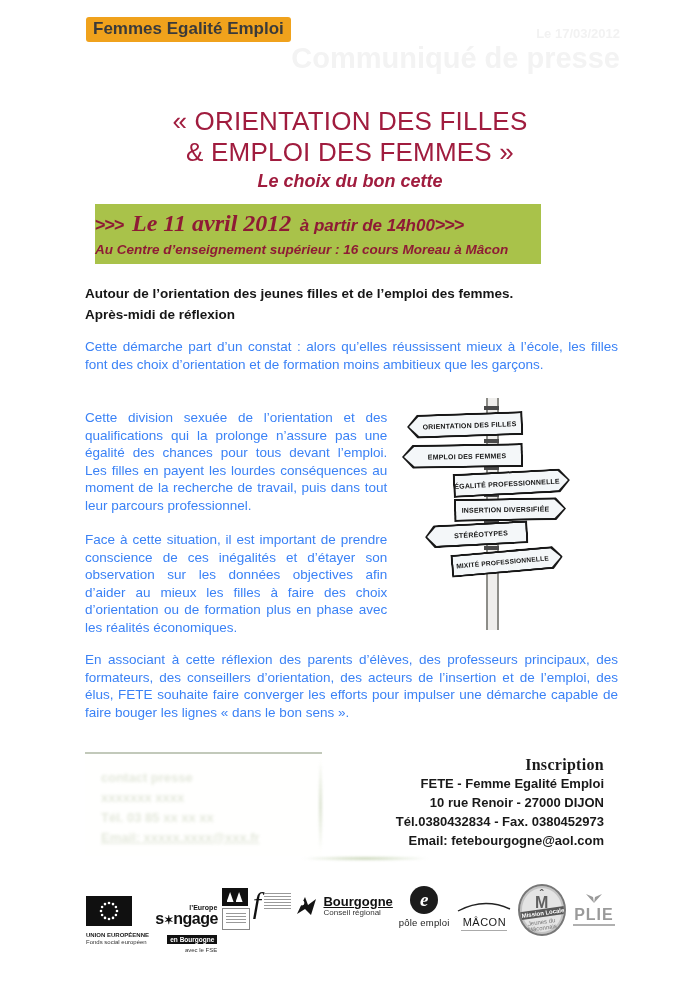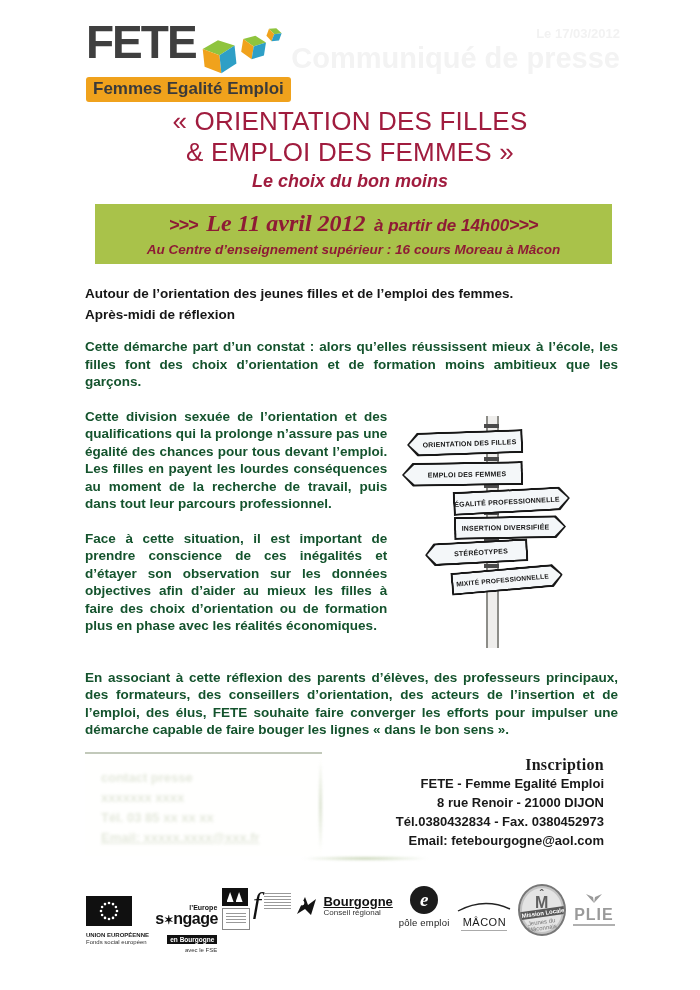--- a/index.html
+++ b/index.html
@@ -16,34 +16,34 @@
   .header-right{position:absolute;right:80px;top:26px;text-align:right;color:#f2f2f2;}
   .header-date{font-size:13px;font-weight:700;}
   .header-doctype{font-size:29px;font-weight:700;margin-top:1px;color:#f3f3f3;letter-spacing:0;}
 
   
   .title-block{position:absolute;left:0;top:106px;width:700px;text-align:center;color:#a01c3e;}
   .title-line{font-size:26px;font-weight:400;line-height:31px;letter-spacing:0.2px;}
   .title-sub{font-size:18px;font-weight:700;font-style:italic;margin-top:3px;}
 
   
-  .banner{position:absolute;left:95px;top:204px;width:517px;background:#a9c24a;
-          text-align:center;color:#8e1b35;padding:5px 0 7px 0;}
+  .banner{position:absolute;left:95px;top:204px;width:446px;background:#a9c24a;
+          text-align:left;color:#8e1b35;padding:5px 0 7px 0;}
   .banner-l1{line-height:28px;white-space:nowrap;}
   .banner-arrows{font-size:18px;font-weight:800;letter-spacing:-1px;}
   .banner-date{font-family:"Liberation Serif",serif;font-size:24px;font-weight:700;font-style:italic;padding:0 4px;}
   .banner-time{font-size:17px;font-weight:700;font-style:italic;}
   .banner-l2{font-size:13.5px;font-weight:700;font-style:italic;margin-top:2px;}
 
   
   .content{position:absolute;left:85px;top:283px;width:533px;font-size:13.5px;color:#161616;}
   .intro{font-weight:700;line-height:21px;}
-  .para{font-weight:700;text-align:justify;line-height:17.5px;color:#14532d;}
+  .para{font-weight:400;text-align:justify;line-height:17.5px;color:#3b82f6;}
   .p1{margin-top:13px;}
-  .columns{display:flex;margin-top:17px;}
+  .columns{display:flex;margin-top:17px;align-items:flex-end;}
   .col-left{width:308px;}
   .col-left .para + .para{margin-top:17px;}
   .p4{margin-top:15px;}
 
   
   .signpost{position:relative;width:225px;height:244px;margin-left:10px;margin-top:2px;}
   .post{position:absolute;left:89px;top:6px;width:9px;height:232px;background:#efeeec;
         border-left:2px solid #8d8d88;border-right:2px solid #8d8d88;}
   .post-joint{position:absolute;left:87px;width:15px;height:4px;background:#4a4a4a;}
   .sign{position:absolute;z-index:2;}
@@ -126,52 +126,32 @@
   .p-plie{margin-top:6px;text-align:center;width:48px;}
   .plie-label{font-size:16px;font-weight:700;color:#9a9a9a;letter-spacing:1px;line-height:14px;}
   .plie-bar{width:42px;height:2px;background:#b0b0b0;margin:2px auto 0 auto;}
 </style>
 </head>
 <body>
 
 <div class="page">
 
   <div class="logo-wrap">
-    <div class="logo-row">
-      <div class="logo-fete">FETE</div>
-      <svg class="logo-cubes" width="92" height="58" viewBox="0 0 92 58">
-        <g transform="translate(4,20) rotate(-6)">
-          <polygon points="16,0 32,7 16,15 0,7" fill="#8fc43e"></polygon>
-          <polygon points="0,7 16,15 16,33 0,25" fill="#f0a21c"></polygon>
-          <polygon points="16,15 32,7 32,25 16,33" fill="#2e9fc6"></polygon>
-        </g>
-        <g transform="translate(46,12) rotate(9) scale(0.72)">
-          <polygon points="16,0 32,7 16,15 0,7" fill="#8fc43e"></polygon>
-          <polygon points="0,7 16,15 16,33 0,25" fill="#f0a21c"></polygon>
-          <polygon points="16,15 32,7 32,25 16,33" fill="#2e9fc6"></polygon>
-        </g>
-        <g transform="translate(72,4) rotate(20) scale(0.42)">
-          <polygon points="16,0 32,7 16,15 0,7" fill="#8fc43e"></polygon>
-          <polygon points="0,7 16,15 16,33 0,25" fill="#f0a21c"></polygon>
-          <polygon points="16,15 32,7 32,25 16,33" fill="#2e9fc6"></polygon>
-        </g>
-      </svg>
-    </div>
     <div class="logo-bar">Femmes Egalité Emploi</div>
   </div>
 
   <div class="header-right">
     <div class="header-date">Le 17/03/2012</div>
     <div class="header-doctype">Communiqué de presse</div>
   </div>
 
   <div class="title-block">
     <div class="title-line">« ORIENTATION DES FILLES</div>
     <div class="title-line">&amp; EMPLOI DES FEMMES »</div>
-    <div class="title-sub">Le choix du bon moins</div>
+    <div class="title-sub">Le choix du bon cette</div>
   </div>
 
   <div class="banner">
     <div class="banner-l1">
       <span class="banner-arrows">&gt;&gt;&gt;</span>
       <span class="banner-date">Le 11 avril 2012</span>
       <span class="banner-time">à partir de 14h00</span><span class="banner-arrows">&gt;&gt;&gt;</span>
     </div>
     <div class="banner-l2">Au Centre d’enseignement supérieur : 16 cours Moreau à Mâcon</div>
   </div>
@@ -245,21 +225,21 @@
       <div class="redacted-line">xxxxxxx xxxx</div>
       <div class="redacted-line">Tél. 03 85 xx xx xx</div>
       <div class="redacted-line u">Email: xxxxx.xxxx@xxx.fr</div>
     </div>
     <div class="smudge-b"></div>
     <div class="smudge-r"></div>
 
     <div class="inscription">
       <div class="insc-head">Inscription</div>
       <div class="insc-line">FETE - Femme Egalité Emploi</div>
-      <div class="insc-line">8 rue Renoir - 21000 DIJON</div>
+      <div class="insc-line">10 rue Renoir - 27000 DIJON</div>
       <div class="insc-line">Tél.0380432834 - Fax. 0380452973</div>
       <div class="insc-line">Email: fetebourgogne@aol.com</div>
     </div>
   </div>
 
   <div class="partners">
 
     <div class="partner p-eu">
       <svg width="46" height="30" viewBox="0 0 46 30">
         <rect width="46" height="30" fill="#101010"></rect>

